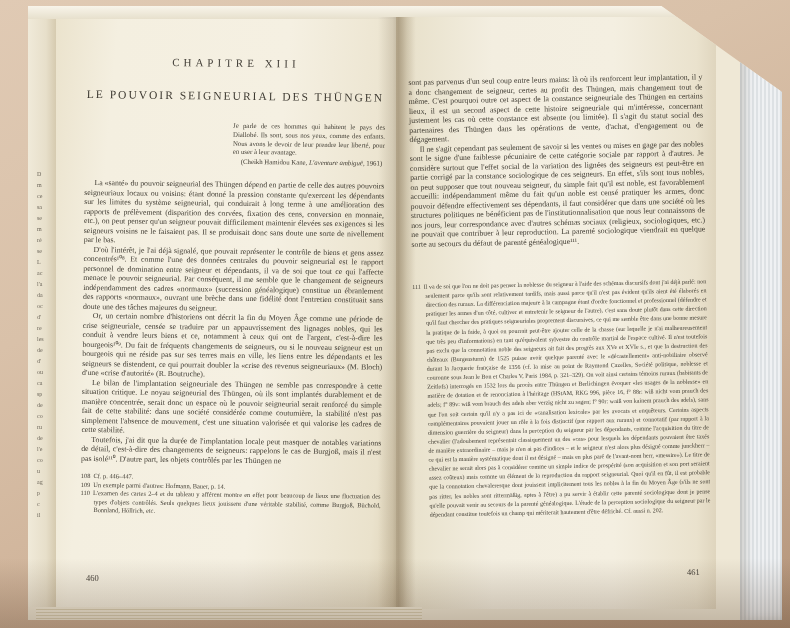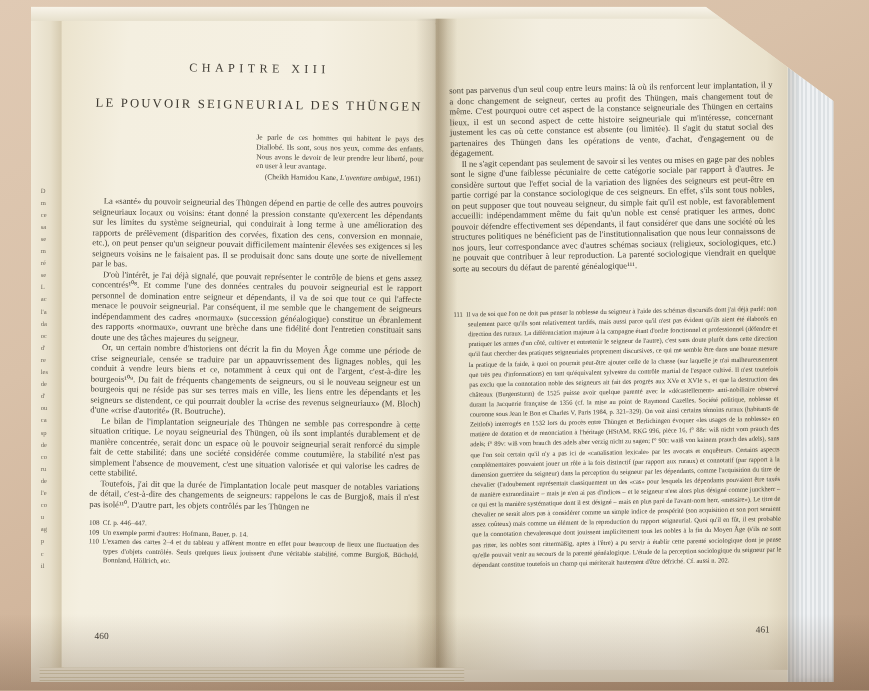--- a/index.html
+++ b/index.html
@@ -4,21 +4,21 @@
 <style>
   html,body{margin:0;padding:0;width:790px;height:628px;overflow:hidden;}
   body{font-family:"Liberation Serif", serif;background:#c9ae94;}
   .photo{position:relative;width:790px;height:628px;overflow:hidden;
     background:linear-gradient(155deg,#e0cab4 0%,#d9c1a9 35%,#cdb096 70%,#b3947a 100%);}
   .photo::after{content:"";position:absolute;left:0;right:0;bottom:0;height:70px;
     background:linear-gradient(to bottom,rgba(0,0,0,0),rgba(70,45,25,0.28));pointer-events:none;}
   .book{position:absolute;left:28px;top:6px;width:730px;height:614px;
     background:#efe8d6;
     clip-path:polygon(0 0,84% 0,100% 14%,100% 100%,0 100%);
-    box-shadow:14px 18px 26px rgba(75,50,28,0.45);}
+    box-shadow:14px 18px 26px rgba(75,50,28,0.45);padding-left:24px;}
   .fore-edge{position:absolute;right:0;top:0;width:42px;height:100%;
     background:repeating-linear-gradient(90deg,#dde1e4 0 2px,#eff1f3 2px 4px);
     box-shadow:inset 6px 0 8px rgba(120,110,90,0.25);}
   .top-stack{position:absolute;left:0;top:0;right:40px;height:15px;
     background:linear-gradient(#f8f4ea,#e4ddc8);border-bottom:1px solid #cbbfa2;}
   .bottom-stack{position:absolute;left:8px;bottom:0;width:386px;height:13px;
     background:repeating-linear-gradient(180deg,#f1ead8 0 2px,#d9cfb3 2px 3px);}
   .prev-edge{position:absolute;left:0;top:13px;bottom:13px;width:30px;overflow:hidden;
     background:linear-gradient(90deg,#f0ead9 0%,#e7dfca 60%,#d2c6aa 100%);}
   .prev-edge .frag{position:absolute;left:9px;top:150px;font-size:6px;line-height:11px;

